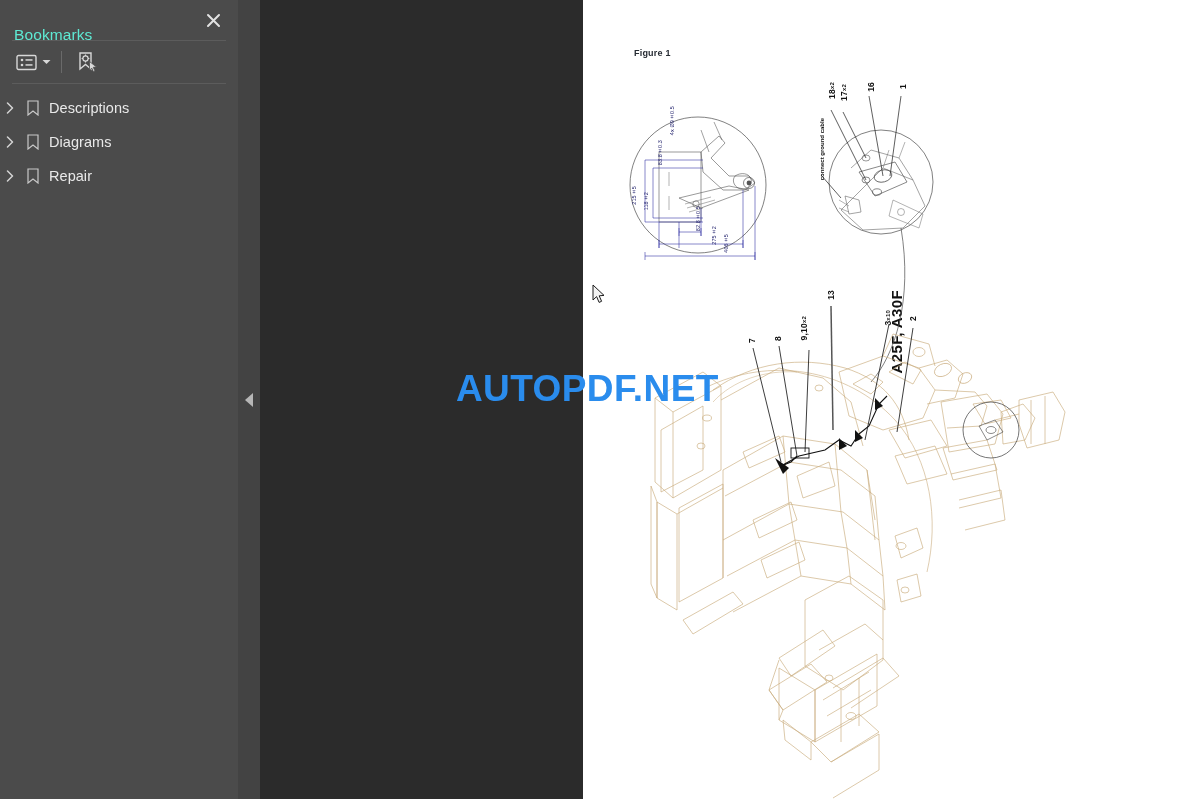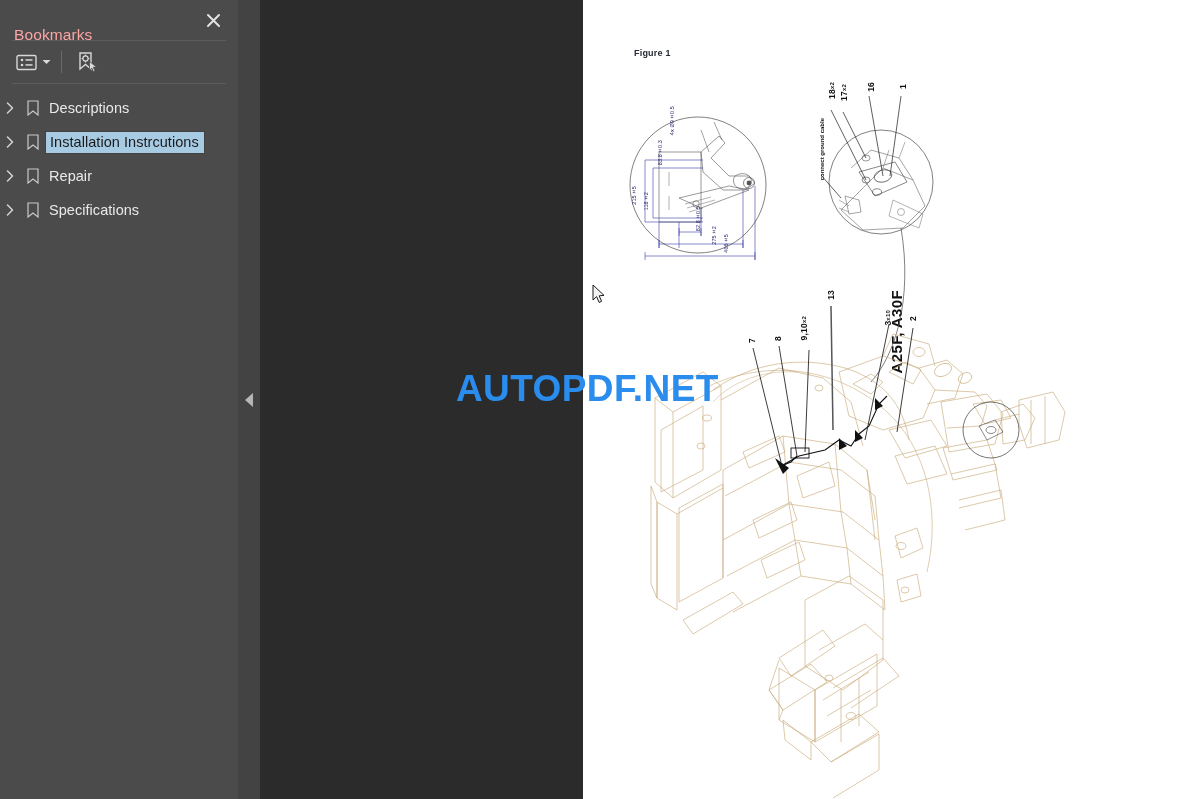--- a/index.html
+++ b/index.html
@@ -31,21 +31,21 @@
   #sidebar-header {
     position: relative;
     height: 40px;
     display: flex;
     align-items: center;
     padding: 0 10px 0 14px;
   }
 
   #panel-title {
     font-size: 15.5px;
-    color: #fca5a5;
+    color: #5eead4;
     letter-spacing: .1px;
     font-weight: 400;
     margin-top: 30px;
   }
 
   #close-btn {
     position: absolute;
     right: 12px;
     top: 50%;
     transform: translateY(-50%);
@@ -326,63 +326,50 @@
           </svg>
         </span>
         <span class="bm-icon">
           <svg width="12" height="16" viewBox="0 0 12 16">
             <path d="M1 1 H11 V15 L6 11 L1 15 Z" fill="none" stroke="#c9c9c9" stroke-width="1.2"></path>
           </svg>
         </span>
         <span class="bm-label">Descriptions</span>
       </div>
 
-
-      <div class="bm-row selected">
+      <div class="bm-row">
         <span class="bm-chevron">
           <svg width="8" height="12" viewBox="0 0 8 12">
             <path d="M1.5 1 L6.5 6 L1.5 11" fill="none" stroke="#d4d4d4" stroke-width="1.5" stroke-linecap="round" stroke-linejoin="round"></path>
           </svg>
         </span>
         <span class="bm-icon">
           <svg width="12" height="16" viewBox="0 0 12 16">
             <path d="M1 1 H11 V15 L6 11 L1 15 Z" fill="none" stroke="#c9c9c9" stroke-width="1.2"></path>
           </svg>
         </span>
-        <span class="bm-label">Installation Instrcutions</span>
-      </div>
+        <span class="bm-label">Diagrams</span>
+      </div>
+
 
       <div class="bm-row">
         <span class="bm-chevron">
           <svg width="8" height="12" viewBox="0 0 8 12">
             <path d="M1.5 1 L6.5 6 L1.5 11" fill="none" stroke="#d4d4d4" stroke-width="1.5" stroke-linecap="round" stroke-linejoin="round"></path>
           </svg>
         </span>
         <span class="bm-icon">
           <svg width="12" height="16" viewBox="0 0 12 16">
             <path d="M1 1 H11 V15 L6 11 L1 15 Z" fill="none" stroke="#c9c9c9" stroke-width="1.2"></path>
           </svg>
         </span>
         <span class="bm-label">Repair</span>
       </div>
 
 
-      <div class="bm-row">
-        <span class="bm-chevron">
-          <svg width="8" height="12" viewBox="0 0 8 12">
-            <path d="M1.5 1 L6.5 6 L1.5 11" fill="none" stroke="#d4d4d4" stroke-width="1.5" stroke-linecap="round" stroke-linejoin="round"></path>
-          </svg>
-        </span>
-        <span class="bm-icon">
-          <svg width="12" height="16" viewBox="0 0 12 16">
-            <path d="M1 1 H11 V15 L6 11 L1 15 Z" fill="none" stroke="#c9c9c9" stroke-width="1.2"></path>
-          </svg>
-        </span>
-        <span class="bm-label">Specifications</span>
-      </div>
 
     </div>
   </div>
 
   <div id="splitter">
     <div id="collapse-handle">
       <span class="tri"></span>
     </div>
   </div>
 

